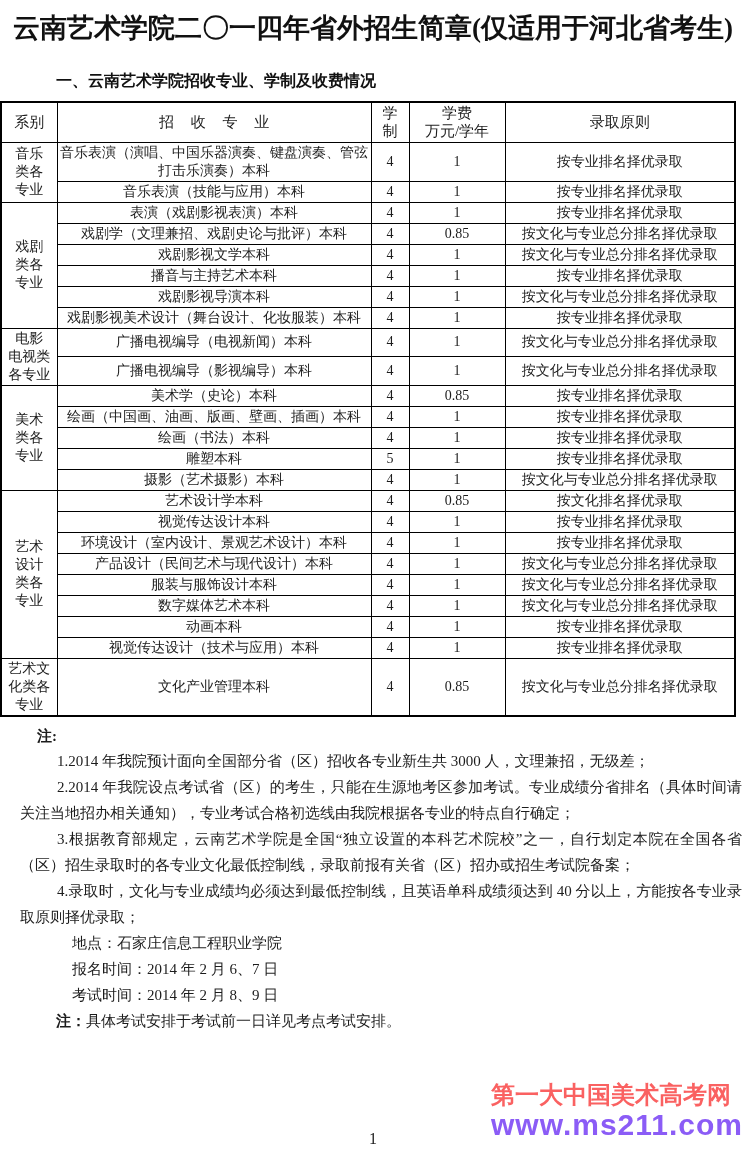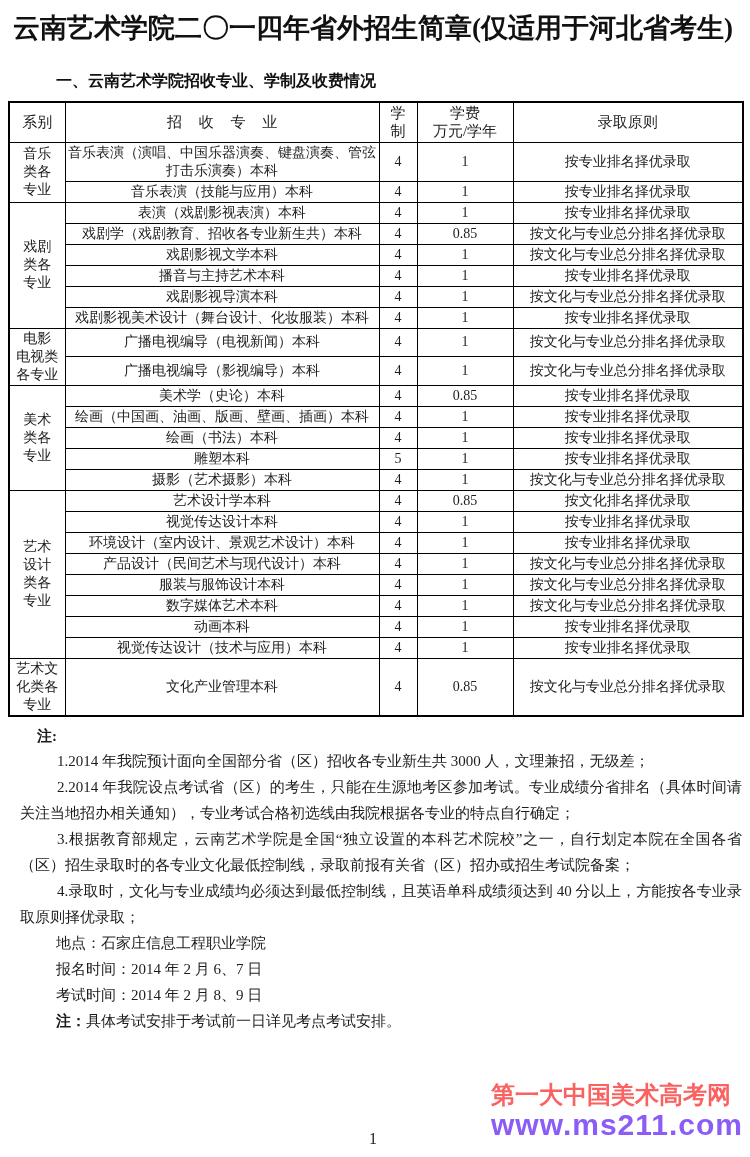--- a/index.html
+++ b/index.html
@@ -26,21 +26,20 @@
   .section-heading {
     font-size: 16px;
     font-weight: 700;
     color: #111;
   }
   .s1-heading { margin: 25px 0 9px 56px; }
   .s2-heading { margin: 16px 0 4px 36px; }
 
   table.adm {
     border-collapse: collapse;
-    margin-left: 8px;
     width: 734px;
     table-layout: fixed;
     border: 2px solid #000;
   }
   table.adm th, table.adm td {
     border: 1px solid #000;
     text-align: center;
     vertical-align: middle;
     font-size: 14px;
     line-height: 18px;
@@ -66,21 +65,21 @@
     line-height: 24px;
   }
   .note-item {
     font-size: 15px;
     line-height: 26px;
     text-indent: 37px;
     text-align: justify;
     color: #1c1c1c;
   }
 
-  .info-lines { margin-left: 56px; }
+  .info-lines { margin-left: 72px; }
   .info-line { font-size: 15px; line-height: 26px; color: #1c1c1c; }
   .info-note { font-size: 15px; line-height: 26px; margin-left: 56px; color: #1c1c1c; }
   .bold { font-weight: 700; }
 
   .page-number {
     position: absolute;
     left: 0; right: 0;
     top: 1130px;
     text-align: center;
     font-size: 16px;
@@ -145,21 +144,21 @@
         <tr>
           <td rowspan="6" class="dept">戏剧
 类各
 专业</td>
           <td class="major">表演（戏剧影视表演）本科</td>
           <td class="years">4</td>
           <td class="fee">1</td>
           <td class="principle">按专业排名择优录取</td>
         </tr>
         <tr>
-          <td class="major">戏剧学（戏剧教育、招收各专业新生共）本科</td>
+          <td class="major">戏剧学（文理兼招、戏剧史论与批评）本科</td>
           <td class="years">4</td>
           <td class="fee">0.85</td>
           <td class="principle">按文化与专业总分排名择优录取</td>
         </tr>
         <tr>
           <td class="major">戏剧影视文学本科</td>
           <td class="years">4</td>
           <td class="fee">1</td>
           <td class="principle">按文化与专业总分排名择优录取</td>
         </tr>

